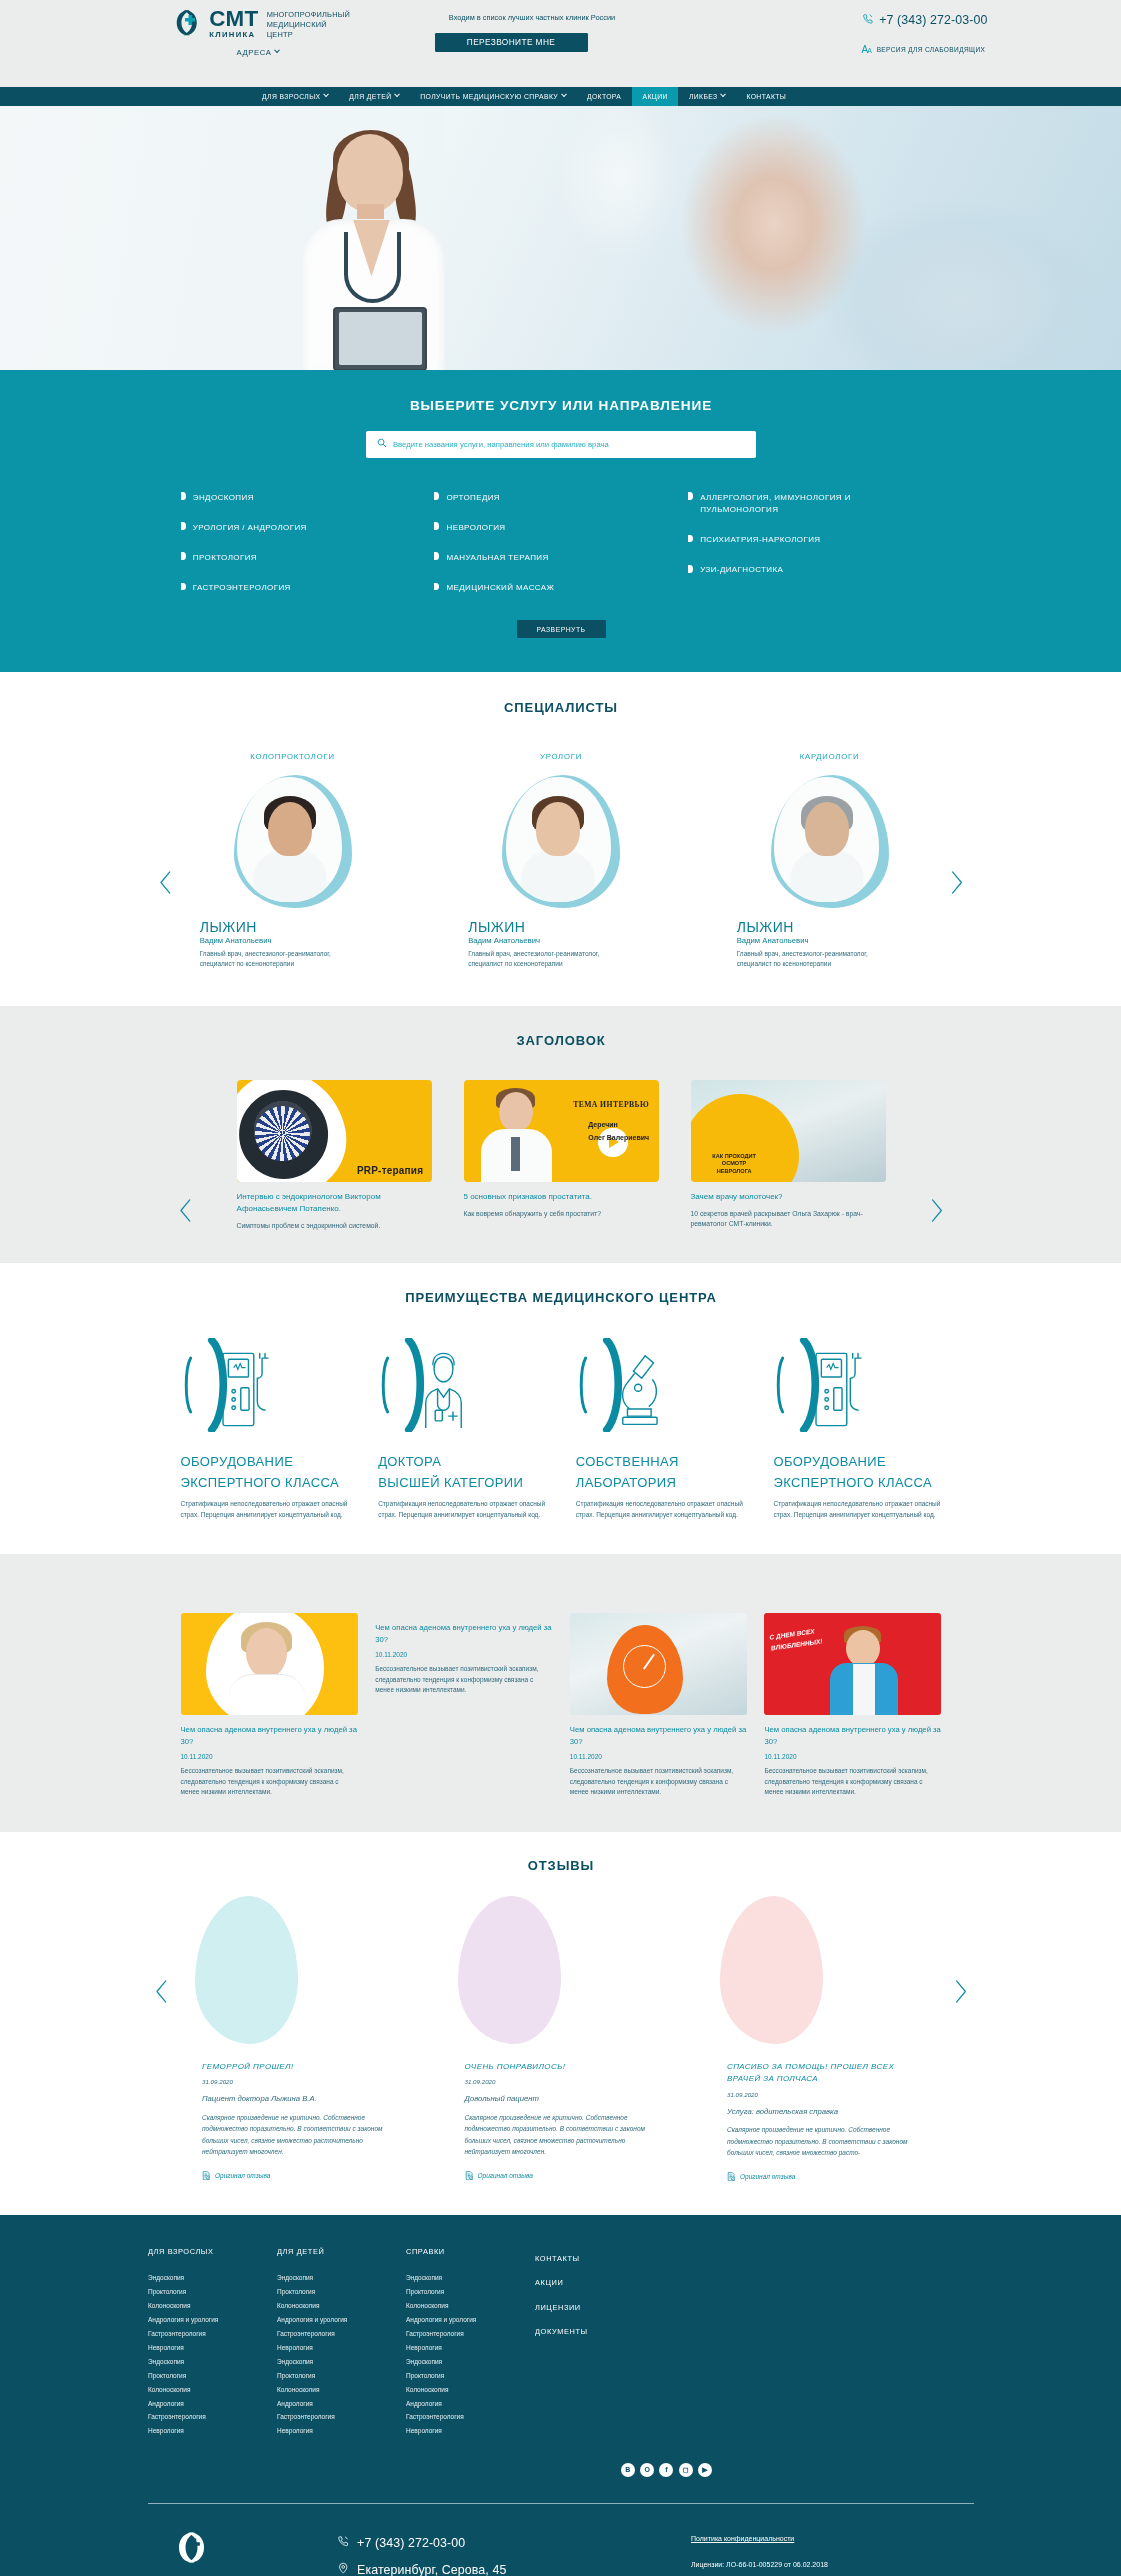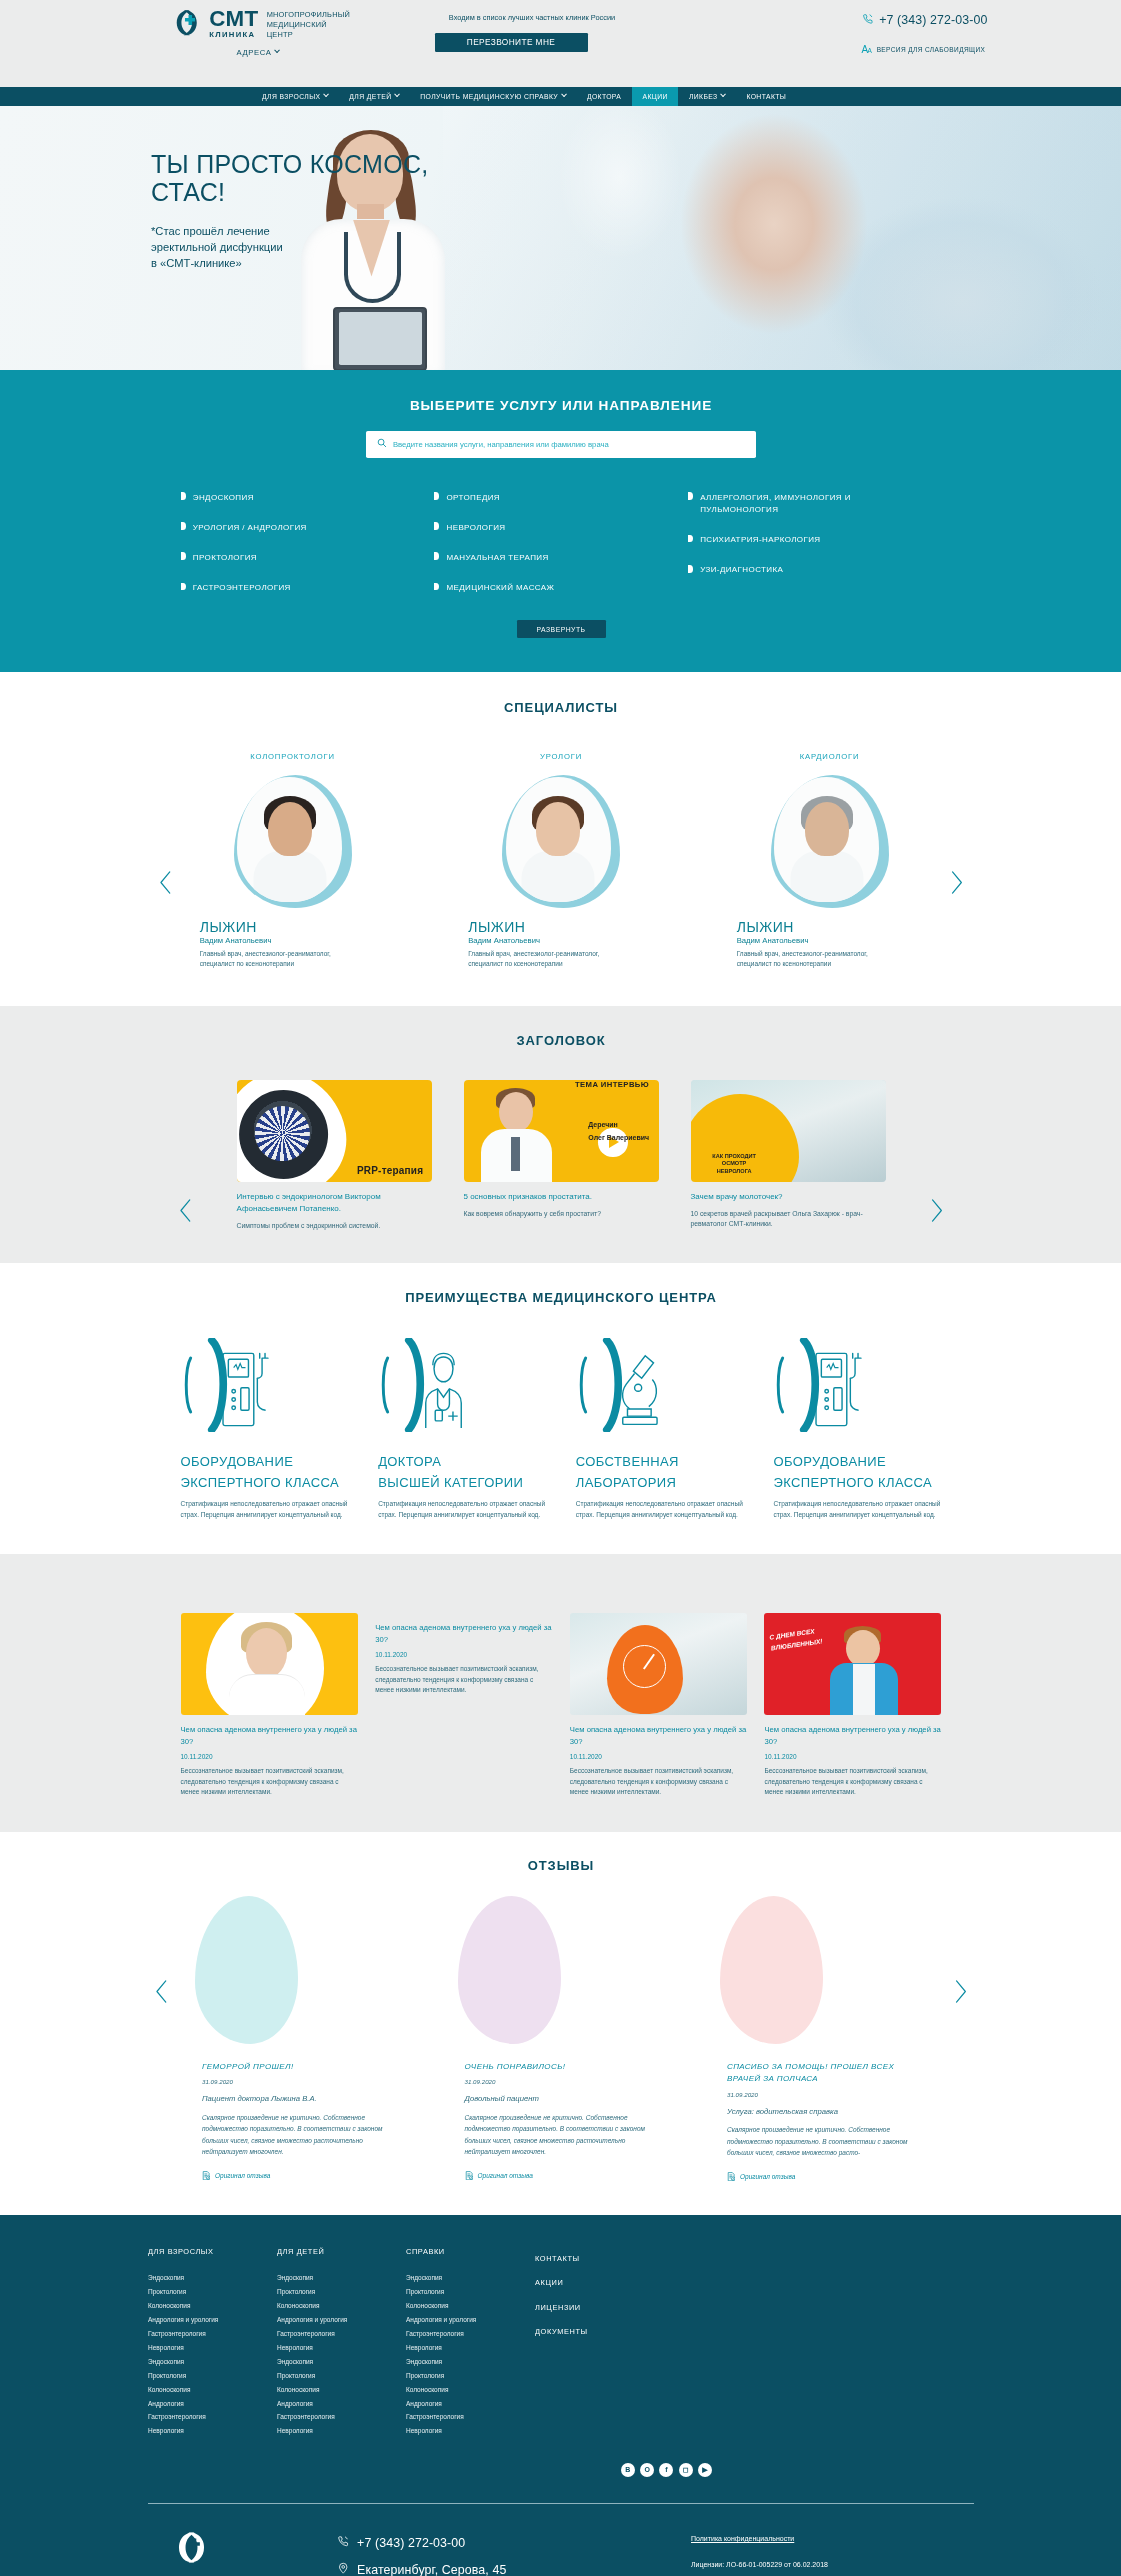--- a/index.html
+++ b/index.html
@@ -124,21 +124,21 @@
   .media { background: #ebecec; padding: 27px 0 32px; position: relative; }
   .media-row { width: 649px; margin: 32px auto 0; display: flex; justify-content: space-between; position: relative; }
   .media-card { width: 195px; }
   .media-thumb { width: 195px; height: 102px; border-radius: 4.1px; position: relative; overflow: hidden; }
   .mt-yellow { background: #f7ba09; }
   .mt-blue { background: #cfe1e8; }
   .mt-leafwhite { position: absolute; left: -15.3px; top: -8.3px; width: 124px; height: 124px; background: #fff; border-radius: 50% 50% 45% 45%/56% 56% 44% 44%; transform: rotate(-12deg); overflow: hidden; }
   .mt-centri { position: absolute; left: 17.7px; top: 17.7px; width: 89px; height: 89px; border-radius: 50%; background: radial-gradient(circle at 50% 45%, #3a4550 0 44%, #232b33 44% 100%); }
   .mt-centri::after { content:""; position:absolute; left: 16.5px; top: 16.5px; width: 55px; height: 55px; border-radius: 50%; background: repeating-conic-gradient(#27408b 0 9deg, #e9ecef 9deg 18deg); }
   .mt-label { position: absolute; right: 8.3px; bottom: 5.9px; font-size: 10px; font-weight: bold; color: #222; letter-spacing: 0.2px; }
-  .mt-top-label { position: absolute; right: 9.4px; top: 0; font-size: 7.7px; font-weight: bold; color: #222; letter-spacing: 0.4px; }
+  .mt-top-label { position: absolute; right: 9.4px; top: 20px; font-size: 7.7px; font-weight: bold; color: #222; letter-spacing: 0.4px; font-family: Liberation Serif, serif; }
   .mt-doc { position: absolute; left: 10.6px; top: 5.9px; width: 89px; height: 97px; }
   .mt-doc .h { position: absolute; left: 25px; top: 5.9px; width: 34px; height: 40px; border-radius: 50%; background: #e9c3a7; }
   .mt-doc .hr { position: absolute; left: 22.4px; top: 2.4px; width: 39px; height: 21px; border-radius: 50% 50% 20% 20%; background: #7a5334; }
   .mt-doc .c { position: absolute; left: 7px; top: 43px; width: 71px; height: 59px; background: #fafcfc; border-radius: 23.6px 23.6px 0 0; }
   .mt-doc .tie { position: absolute; left: 37px; top: 51px; width: 9.4px; height: 34px; background: #5b6b7a; }
   .mt-play { position: absolute; right: 31px; top: 48px; width: 29.5px; height: 29.5px; border-radius: 50%; background: #fff; }
   .mt-play::after { content:""; position:absolute; left: 11.2px; top: 8.3px; border-left: 10.6px solid #f7ba09; border-top: 6.5px solid transparent; border-bottom: 6.5px solid transparent; }
   .mt-yellow-leaf { position: absolute; left: -9.4px; bottom: -23.6px; width: 118px; height: 112px; background: #f7ba09; border-radius: 50% 50% 45% 45%/56% 56% 44% 44%; }
   .mt-name { position: absolute; right: 9.4px; top: 35px; font-size: 7px; font-weight: bold; color: #222; text-align: left; }
   .mt-name span { display: block; margin-top: 5.9px; }
@@ -314,31 +314,20 @@
       <div class="hair3"></div>
     <div class="head"></div>
       <div class="neck"></div>
     <div class="coat"></div>
       <div class="coat-v"></div>
       <div class="steth"></div>
     <div class="tablet">
         <i></i>
       </div>
   </div>
-  <div class="hero-text">
-    <h1 class="hero-h1">
-      <span>ТЫ ПРОСТО КОСМОС,</span><br>
-      <span>СТАС!</span>
-    </h1>
-    <div class="hero-sub">
-      <div>*Стас прошёл лечение</div>
-      <div>эректильной дисфункции</div>
-      <div>в «СМТ-клинике»</div>
-    </div>
-  </div>
 </section>
 
 <section class="services">
   <h2>ВЫБЕРИТЕ УСЛУГУ ИЛИ НАПРАВЛЕНИЕ</h2>
   <div class="search-box">
     <span>
       <svg width="9.4" height="9.4" viewBox="0 0 16 16" fill="none" stroke="#0b94a8" stroke-width="1.5">
         <circle cx="7" cy="7" r="5"></circle>
           <path d="M10.8 10.8L15 15" stroke-linecap="round"></path>
       </svg>

